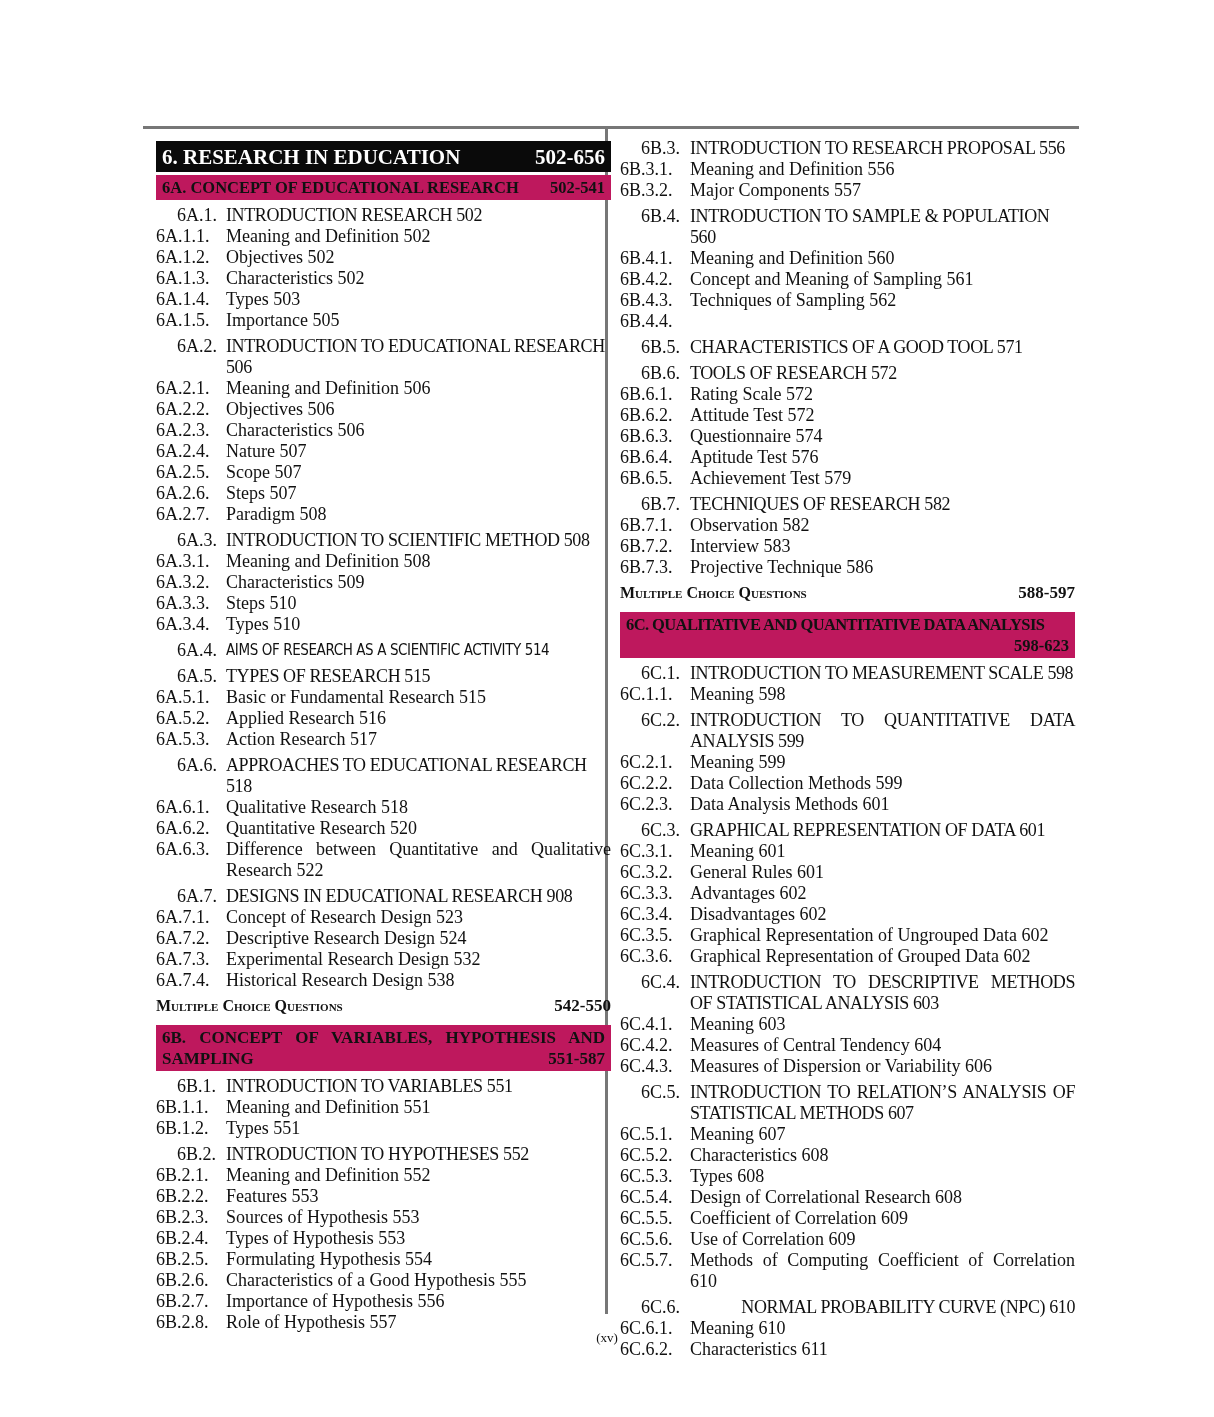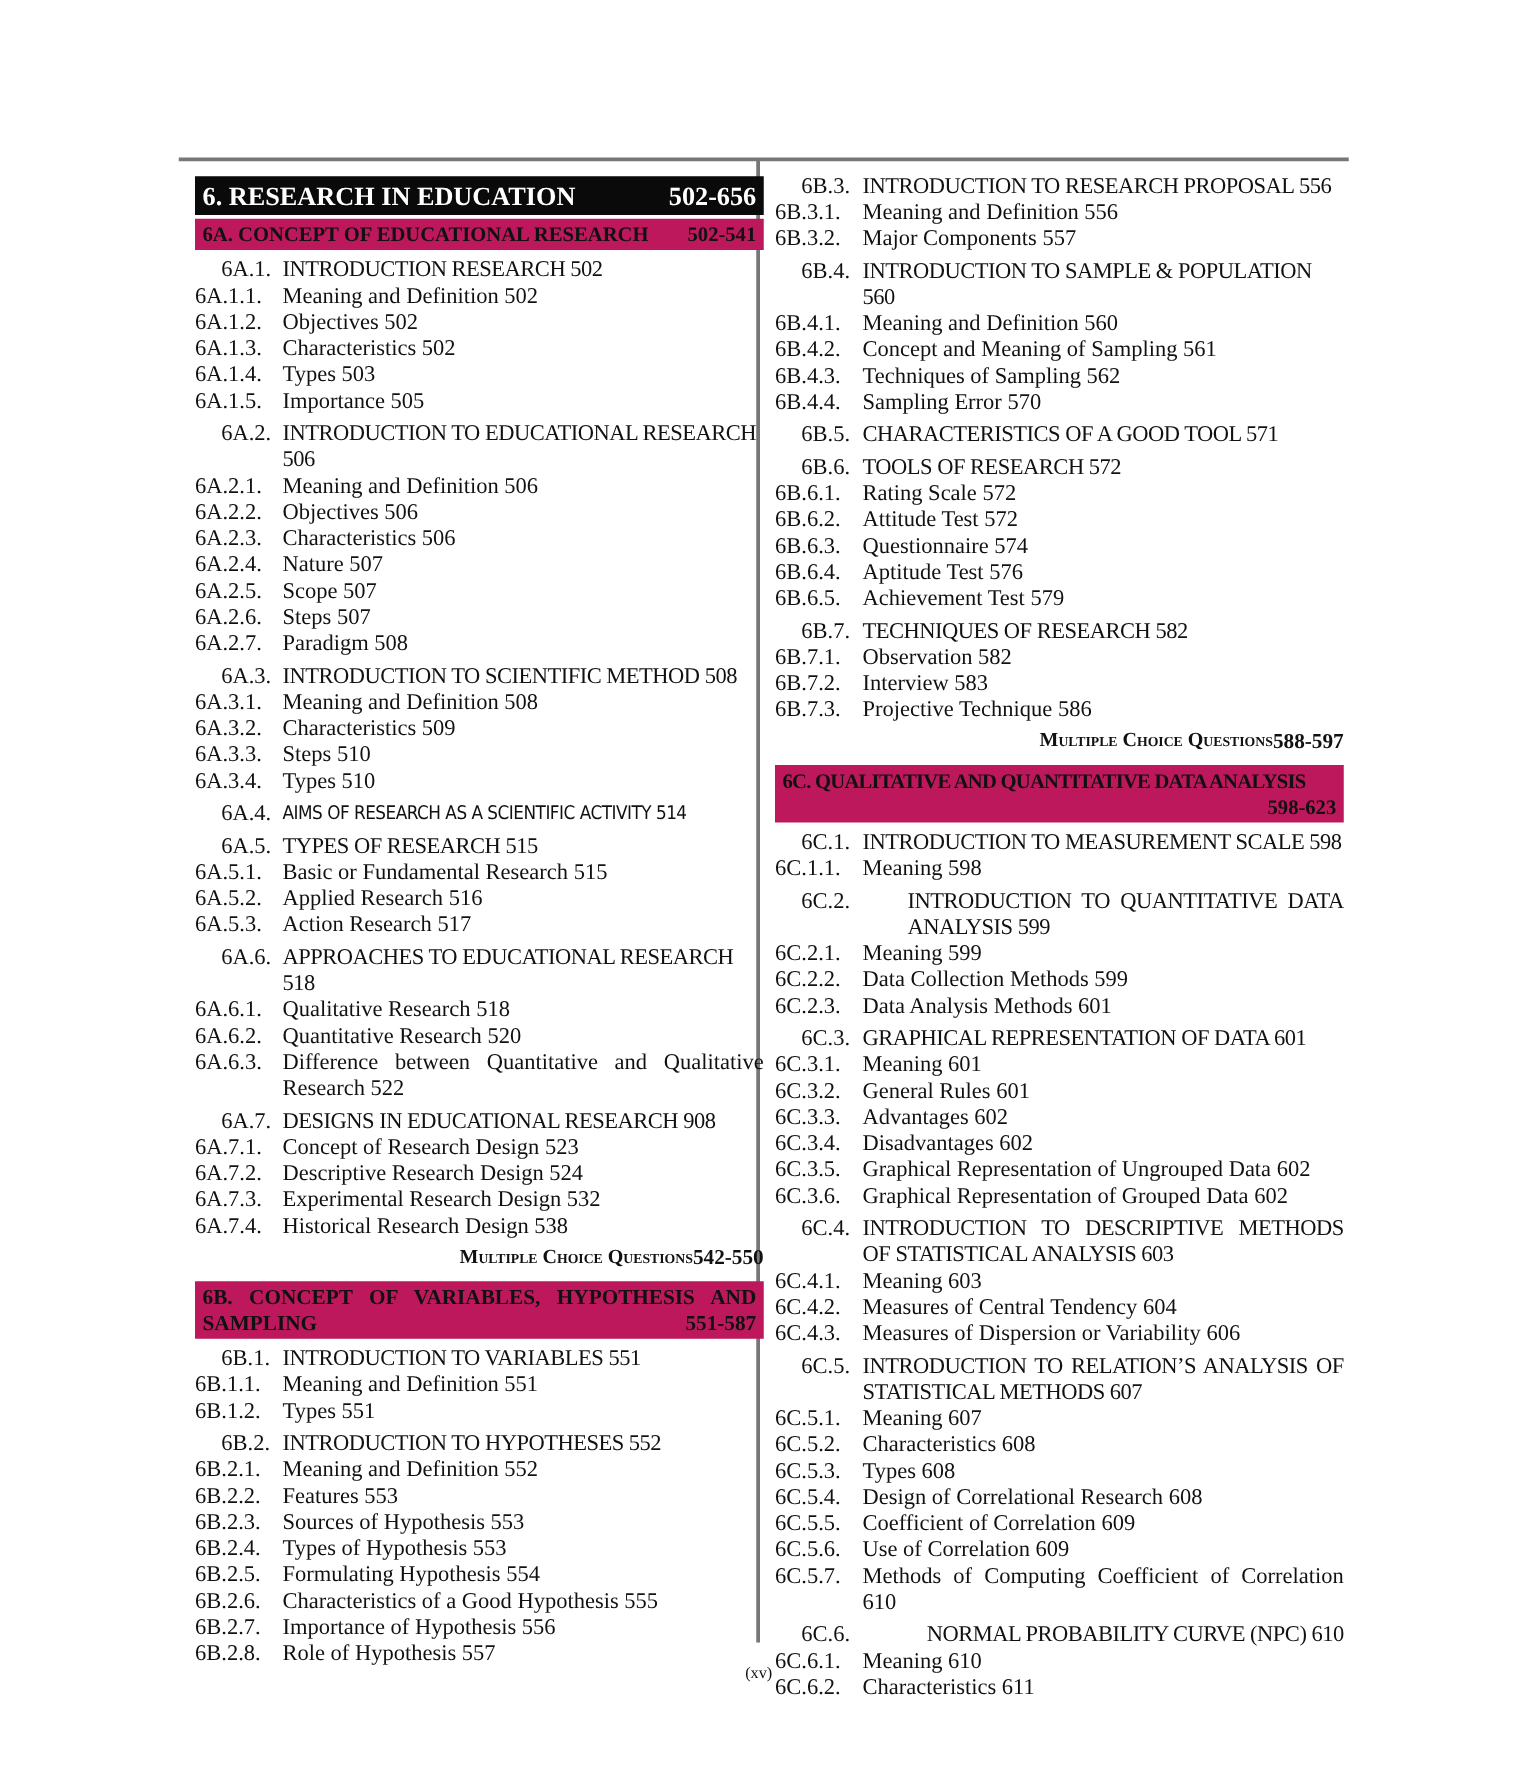--- a/index.html
+++ b/index.html
@@ -16,21 +16,21 @@
   .section .row { display: flex; justify-content: space-between; }
   .section.multiline .title { text-align: justify; text-align-last: justify; }
   .section .pages-right { text-align: right; }
   .entry { font-size: 18px; line-height: 21px; display: flex; }
   .entry .num { width: 70px; flex: 0 0 70px; white-space: nowrap; }
   .entry.main { margin-top: 5px; }
   .entry.main .num { padding-left: 21px; width: 49px; flex: 0 0 49px; }
   .entry .txt { flex: 1; }
   .entry .txt.just { text-align: justify; }
   .entry .txt.cond { font-family: "DejaVu Sans Condensed", "DejaVu Sans", sans-serif; font-size: 15px; letter-spacing: 0; }
-  .mcq { display: flex; justify-content: flex-end; font-weight: bold; font-size: 16px; margin-top: 4px; line-height: 22px; }
+  .mcq { display: flex; justify-content: space-between; font-weight: bold; font-size: 16px; margin-top: 4px; line-height: 22px; gap: 41px; }
   .mcq .label { font-variant: small-caps; }
   .mcq .pages { font-size: 17px; }
   .footer { position: absolute; top: 1330px; left: 0; width: 1214px; text-align: center; font-size: 13px; }
 </style>
 </head>
 <body>
 
 <div class="top-rule"></div>
 <div class="col-rule"></div>
 
@@ -267,21 +267,20 @@
       <div class="entry">
         <span class="num">6B.4.2.</span>
         <span class="txt">Concept and Meaning of Sampling 561</span>
       </div>
       <div class="entry">
         <span class="num">6B.4.3.</span>
         <span class="txt">Techniques of Sampling 562</span>
       </div>
       <div class="entry">
         <span class="num">6B.4.4.</span>
-        <span class="txt">Sampling Error 570</span>
       </div>
       <div class="entry main">
         <span class="num">6B.5.</span>
         <span class="txt" style="letter-spacing: -0.4px;">CHARACTERISTICS OF A GOOD TOOL 571</span>
       </div>
       <div class="entry main">
         <span class="num">6B.6.</span>
         <span class="txt" style="letter-spacing: -0.4px;">TOOLS OF RESEARCH 572</span>
       </div>
       <div class="entry">
@@ -333,21 +332,21 @@
       <div class="entry main">
         <span class="num">6C.1.</span>
         <span class="txt" style="letter-spacing: -0.4px;">INTRODUCTION TO MEASUREMENT SCALE 598</span>
       </div>
       <div class="entry">
         <span class="num">6C.1.1.</span>
         <span class="txt">Meaning 598</span>
       </div>
       <div class="entry main">
         <span class="num">6C.2.</span>
-        <span class="txt just" style="letter-spacing: -0.4px; margin-left: 36px;">INTRODUCTION TO QUANTITATIVE DATA ANALYSIS 599</span>
+        <span class="txt just" style="letter-spacing: -0.4px;">INTRODUCTION TO QUANTITATIVE DATA ANALYSIS 599</span>
       </div>
       <div class="entry">
         <span class="num">6C.2.1.</span>
         <span class="txt">Meaning 599</span>
       </div>
       <div class="entry">
         <span class="num">6C.2.2.</span>
         <span class="txt">Data Collection Methods 599</span>
       </div>
       <div class="entry">

